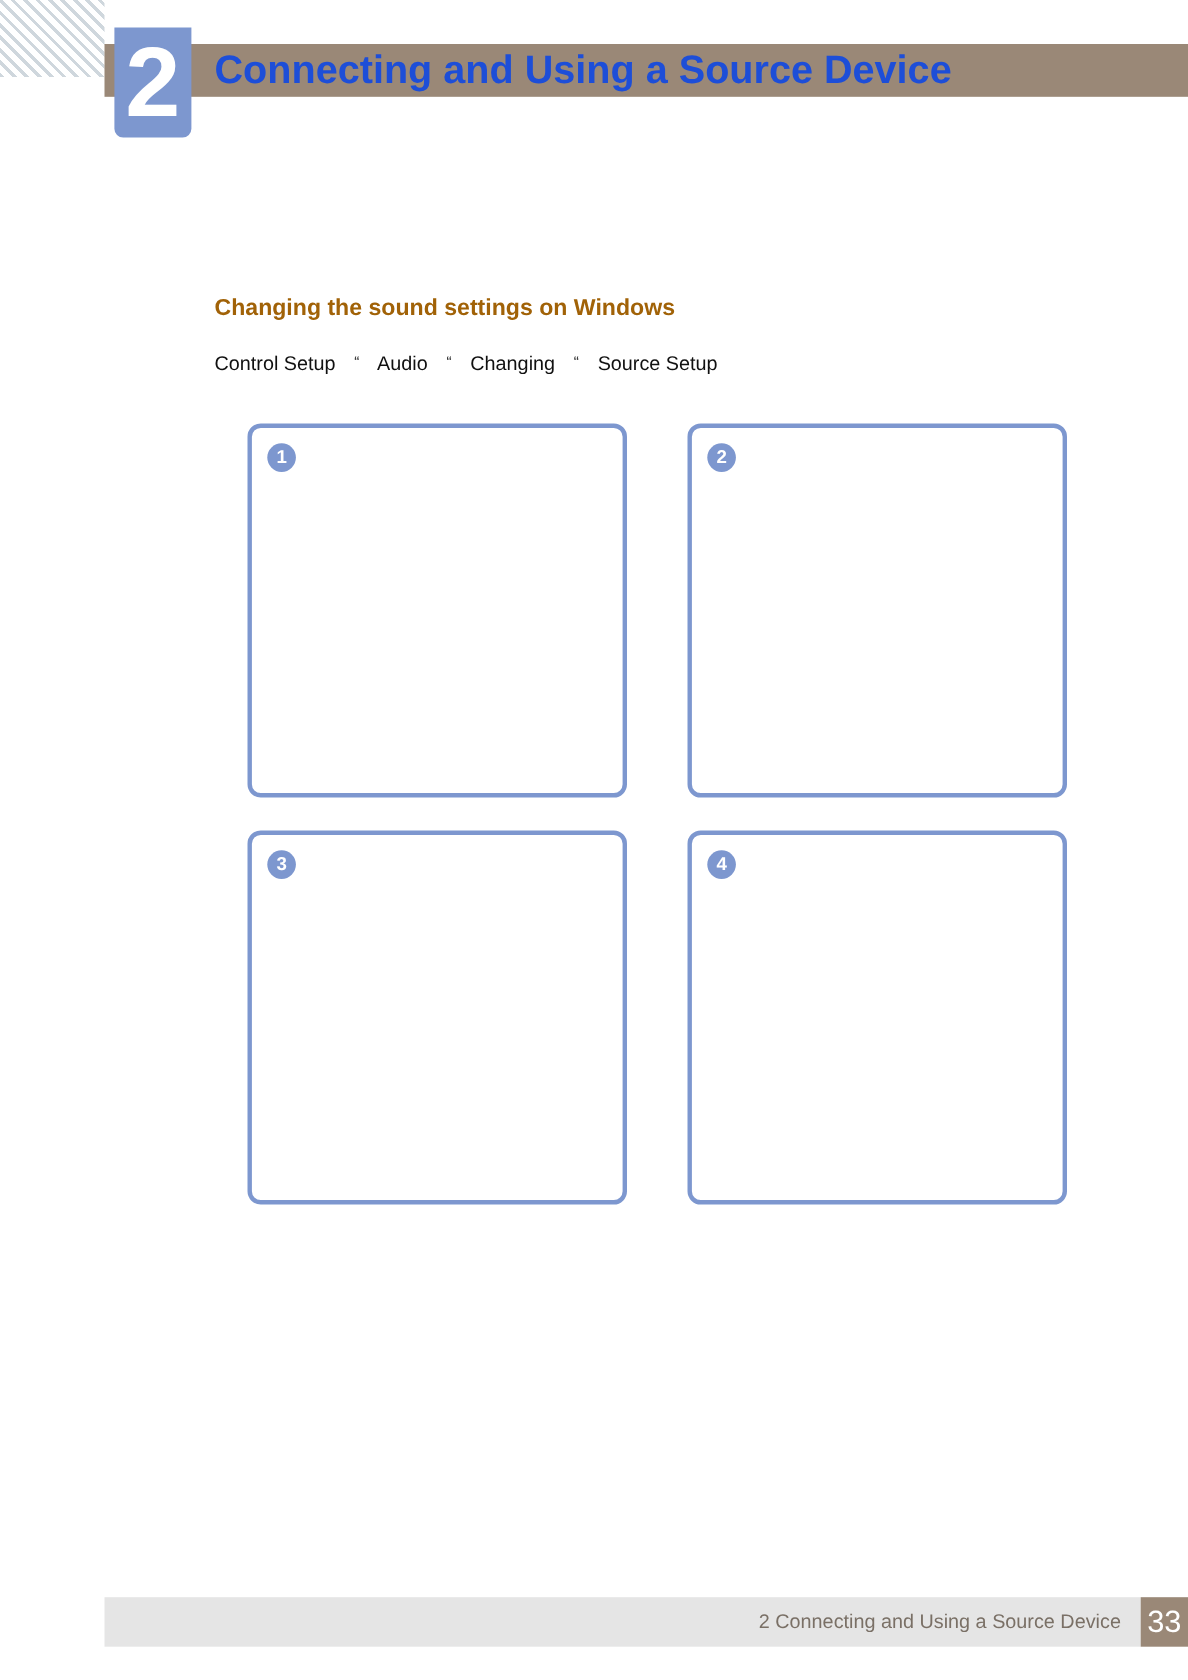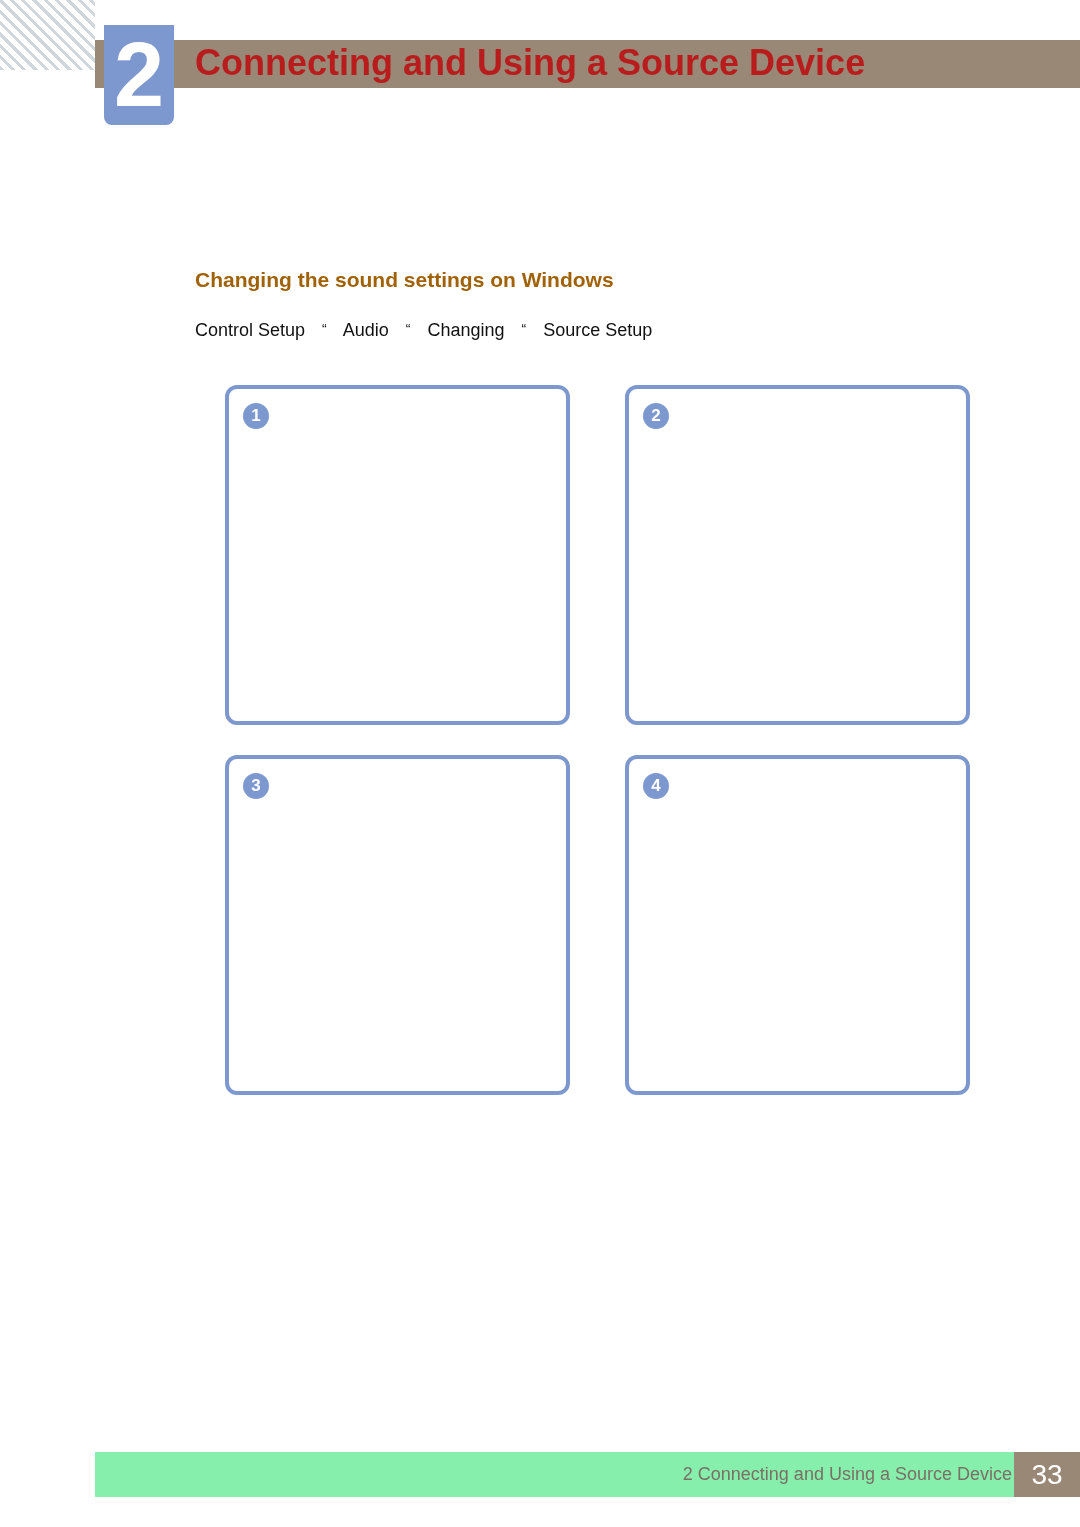--- a/index.html
+++ b/index.html
@@ -22,21 +22,21 @@
     position: absolute; top: 25px; left: 104px; width: 70px; height: 100px;
     background: #7d97cf; border-bottom-right-radius: 8px; border-bottom-left-radius: 8px;
   }
   .chapter-badge .num {
     color: #fff; font-size: 90px; font-weight: 700; text-align: center; line-height: 100px;
   }
 
   
   .chapter-title {
     position: absolute; top: 42px; left: 195px; font-size: 36px; font-weight: 700;
-    color: #b91c1c;
+    color: #1d4ed8;
   }
 
   
   .section-title {
     position: absolute; top: 268px; left: 195px; font-size: 21px; font-weight: 700;
     color: #a16207;
   }
 
   .breadcrumb {
     position: absolute; top: 320px; left: 195px; font-size: 18px; color: #111;
@@ -58,25 +58,25 @@
     color: #fff; font-size: 17px; display: flex; align-items: center; justify-content: center;
     font-weight: 700;
   }
 
   
   .footer-bar {
     position: absolute; left: 95px; right: 0; bottom: 30px; height: 45px;
     display: flex; align-items: stretch;
   }
   .footer-main {
-    flex: 1; background: #86efac; display: flex; align-items: center; justify-content: flex-end;
-    padding-right: 2px; color: #7a7066; font-size: 18px;
+    flex: 1; background: #e5e5e5; display: flex; align-items: center; justify-content: flex-end;
+    padding-right: 18px; color: #7a7066; font-size: 18px;
   }
   .footer-page {
-    width: 66px; background: #9a8877; color: #fff; display: flex; align-items: center;
+    width: 43px; background: #9a8877; color: #fff; display: flex; align-items: center;
     justify-content: center; font-size: 28px;
   }
 </style>
 </head>
 <body>
 
 <div class="hatch"></div>
 <div class="header-bar"></div>
 
 <div class="chapter-badge">

